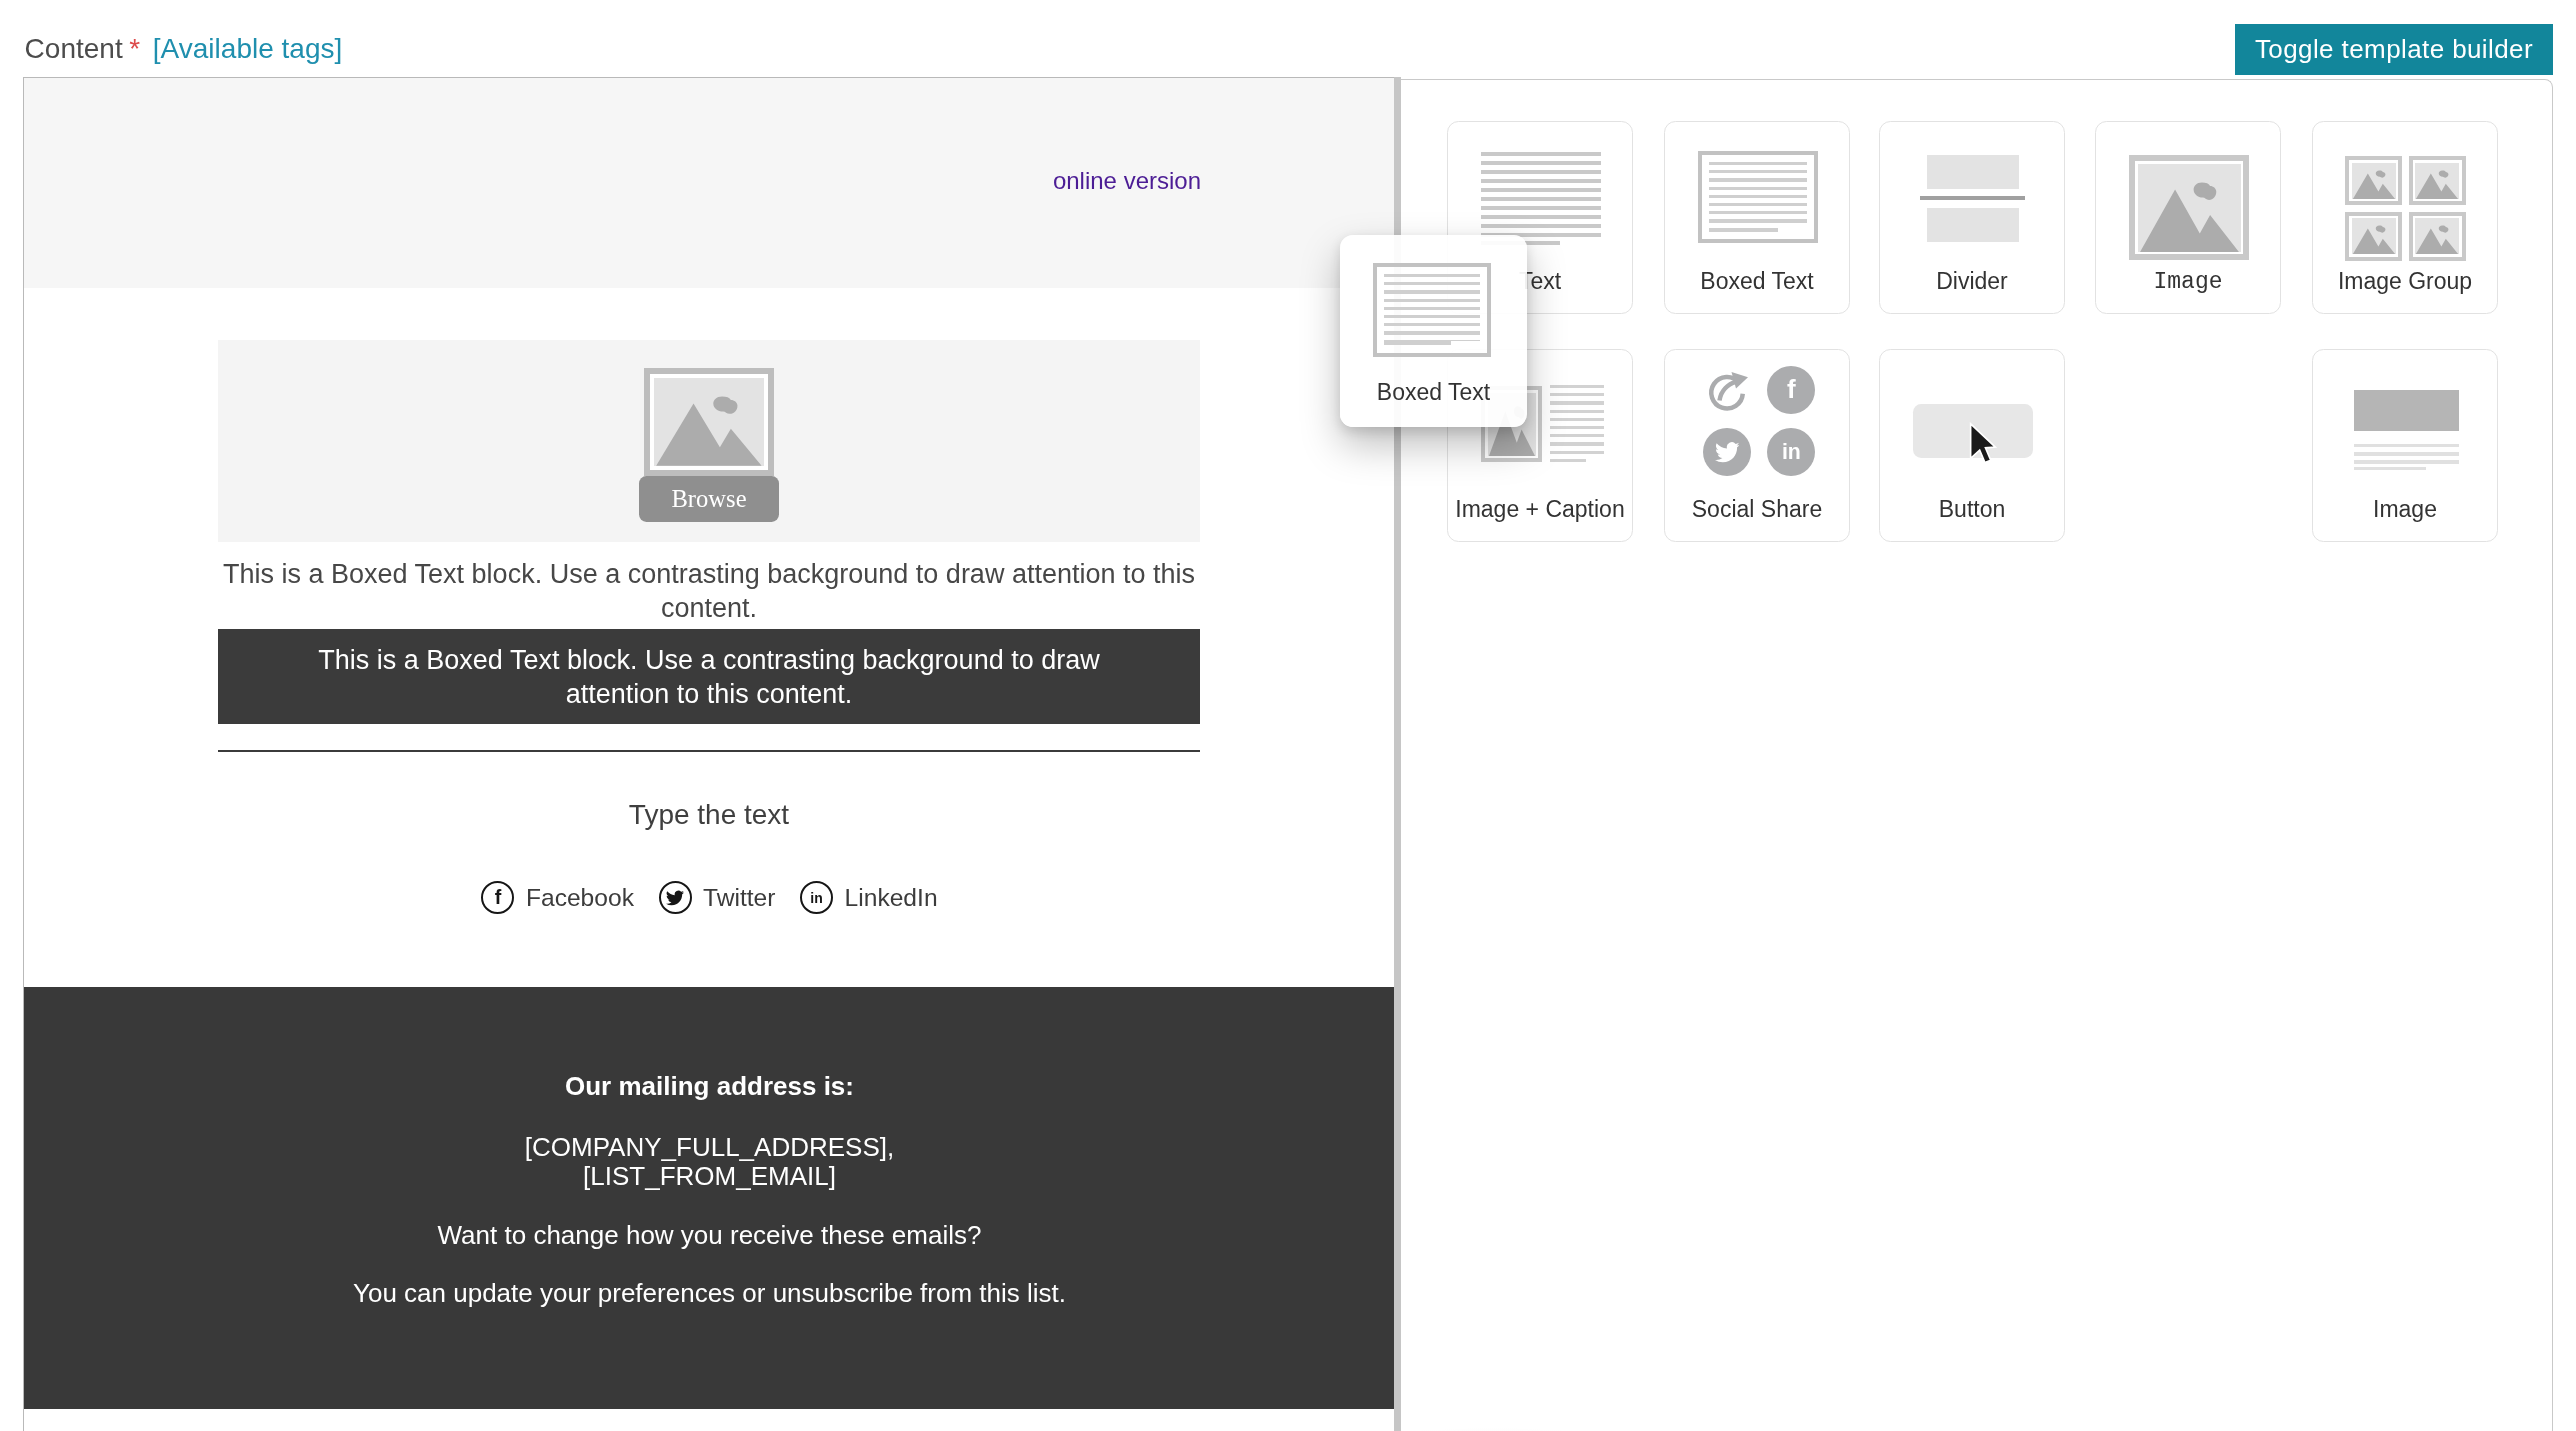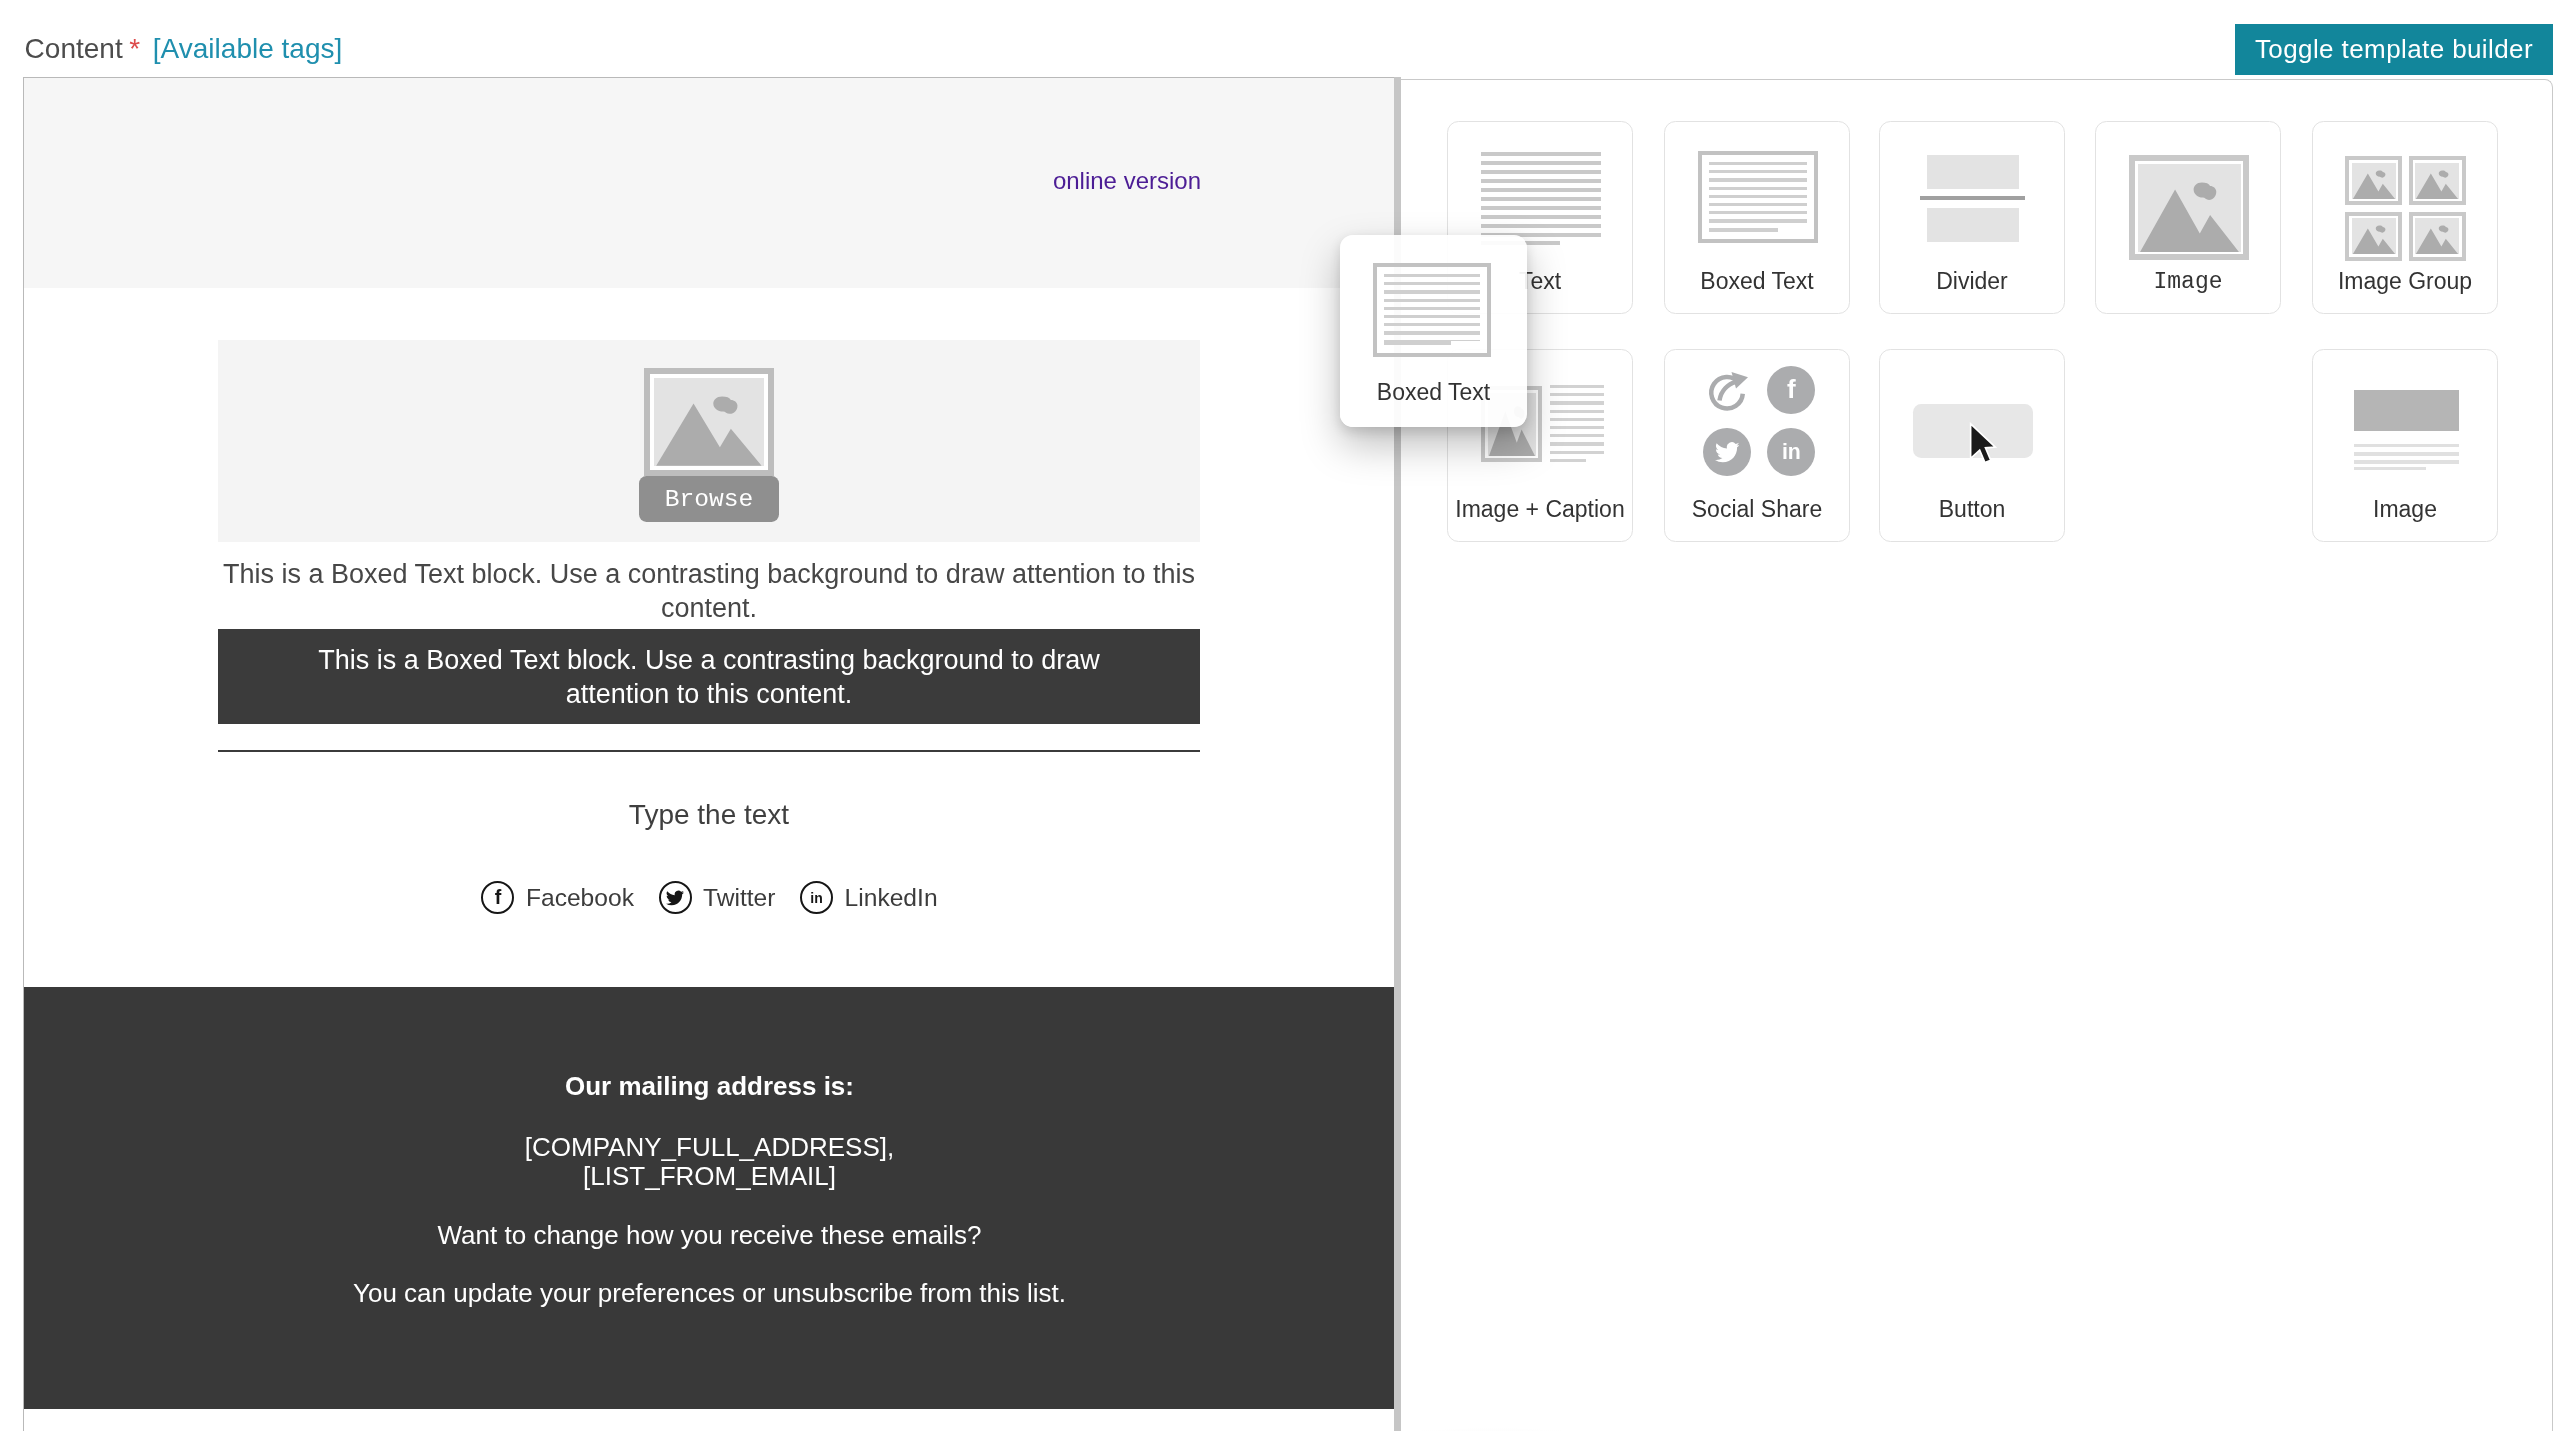--- a/index.html
+++ b/index.html
@@ -30,21 +30,21 @@
   .image-section{
     position:absolute;left:194px;top:262px;width:982px;height:202px;background:#f4f4f4;
   }
   .img-ph{position:absolute;left:50%;transform:translateX(-50%);box-sizing:border-box;
     background:#fff;border:6.6px solid #bdbdbd;padding:4.1px;}
   .img-ph-inner{width:100%;height:100%;background:#e3e3e3;overflow:hidden;}
   .img-ph-inner svg{display:block;width:100%;height:100%;}
   .browse-btn{
     position:absolute;left:50%;transform:translateX(-50%);top:136px;width:140px;height:46px;
     background:#8f8f8f;color:#fff;border:none;border-radius:7.4px;font-size:24.6px;
-    font-family:Liberation Mono, monospace;cursor:pointer;
+    font-family:Liberation Serif, serif;cursor:pointer;
   }
   .para{
     position:absolute;left:194px;top:479px;width:982px;text-align:center;
     font-size:27px;line-height:34px;color:#474747;
   }
   .boxed-dark{
     position:absolute;left:194px;top:551px;width:982px;height:95px;background:#3b3b3b;
     color:#fff;display:flex;align-items:center;justify-content:center;text-align:center;
     font-size:27px;line-height:34px;box-sizing:border-box;padding:0 49px;
   }

